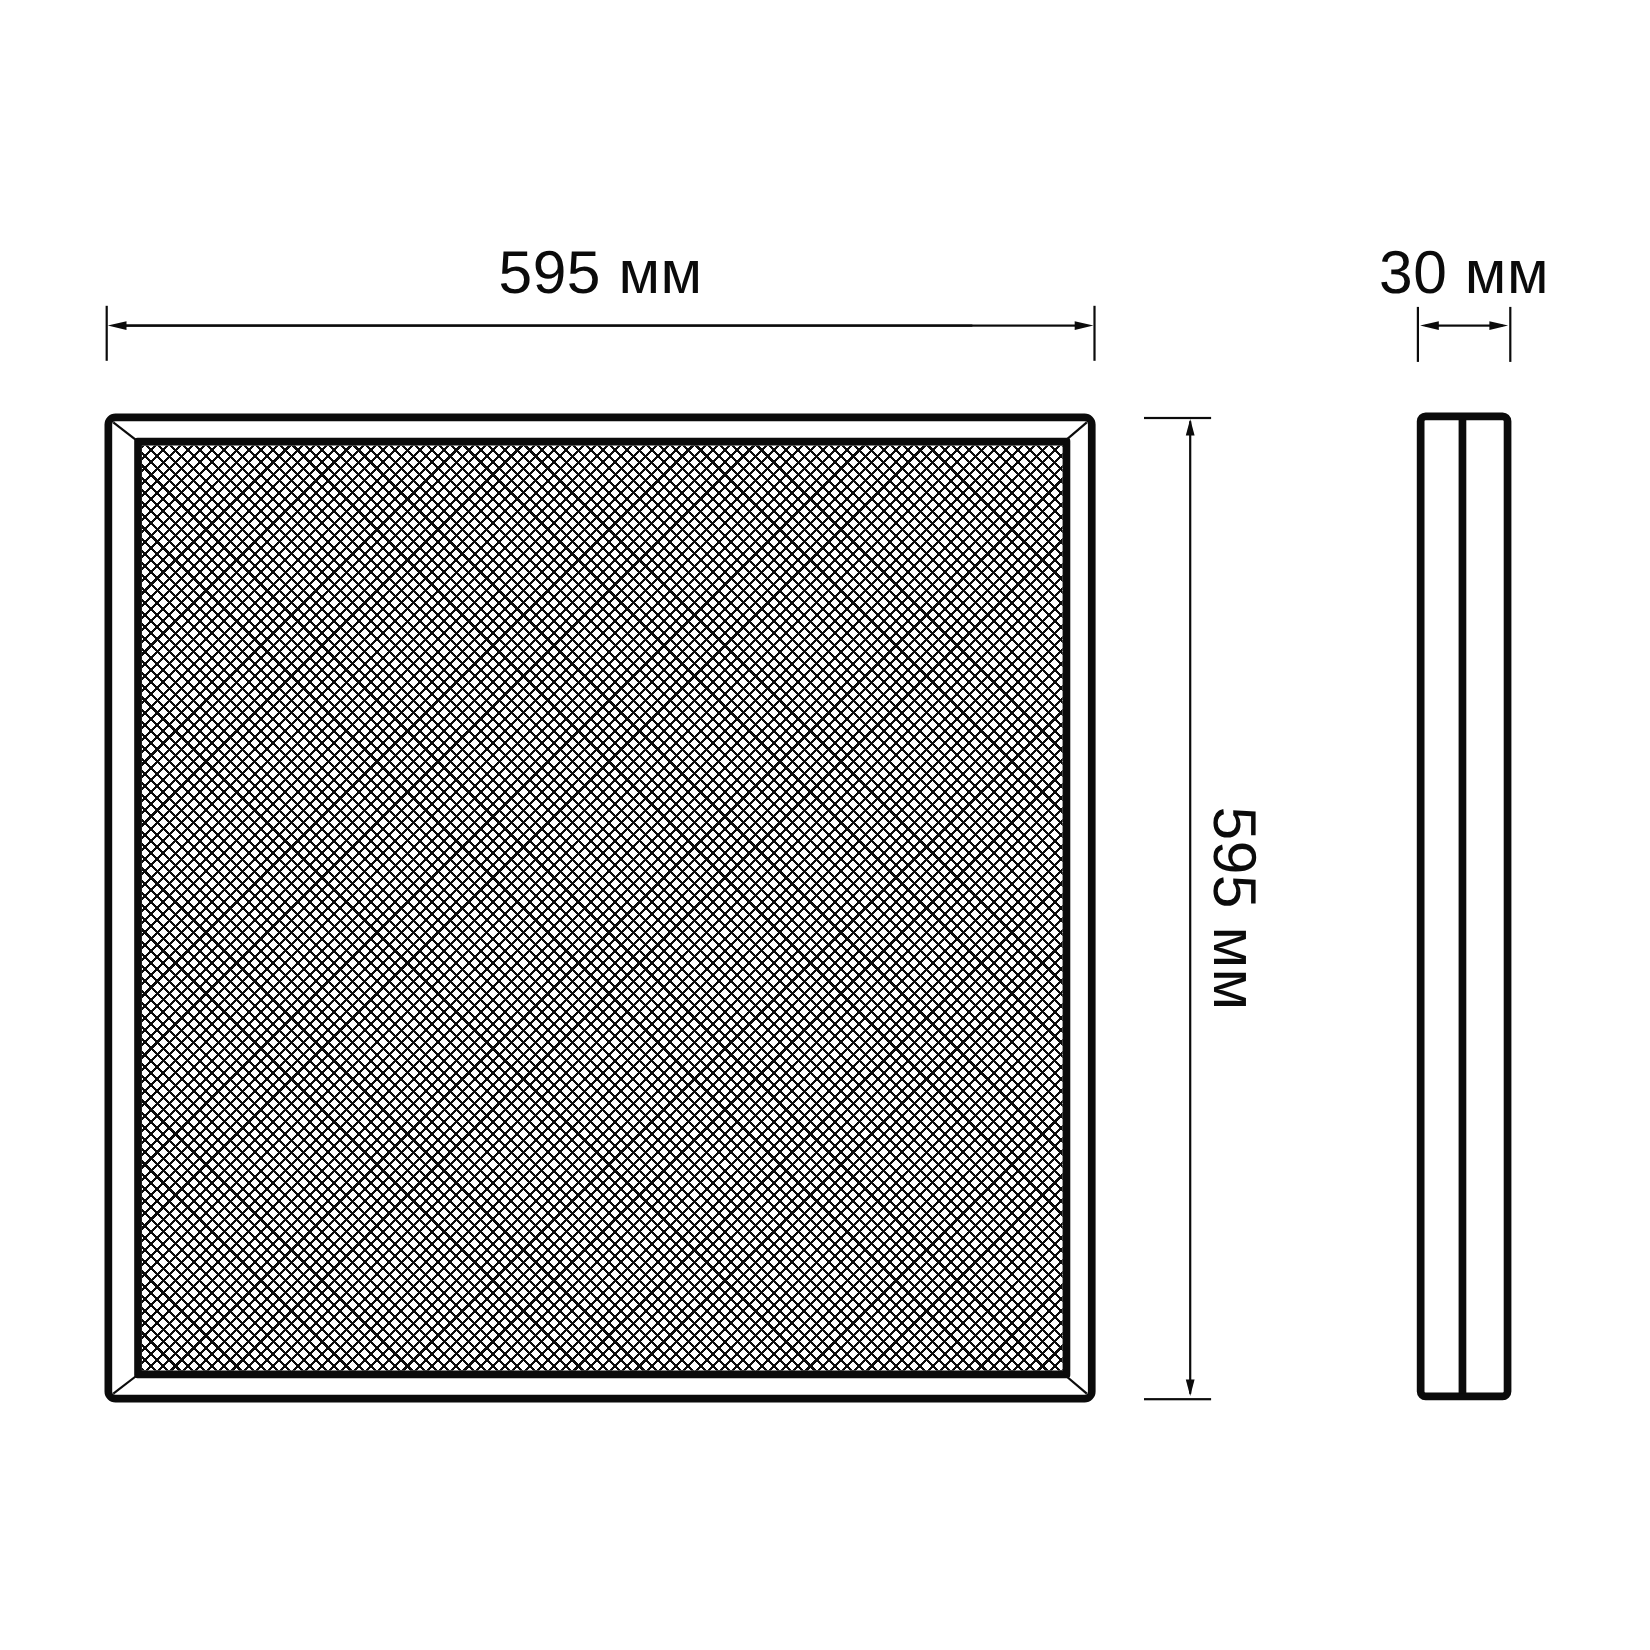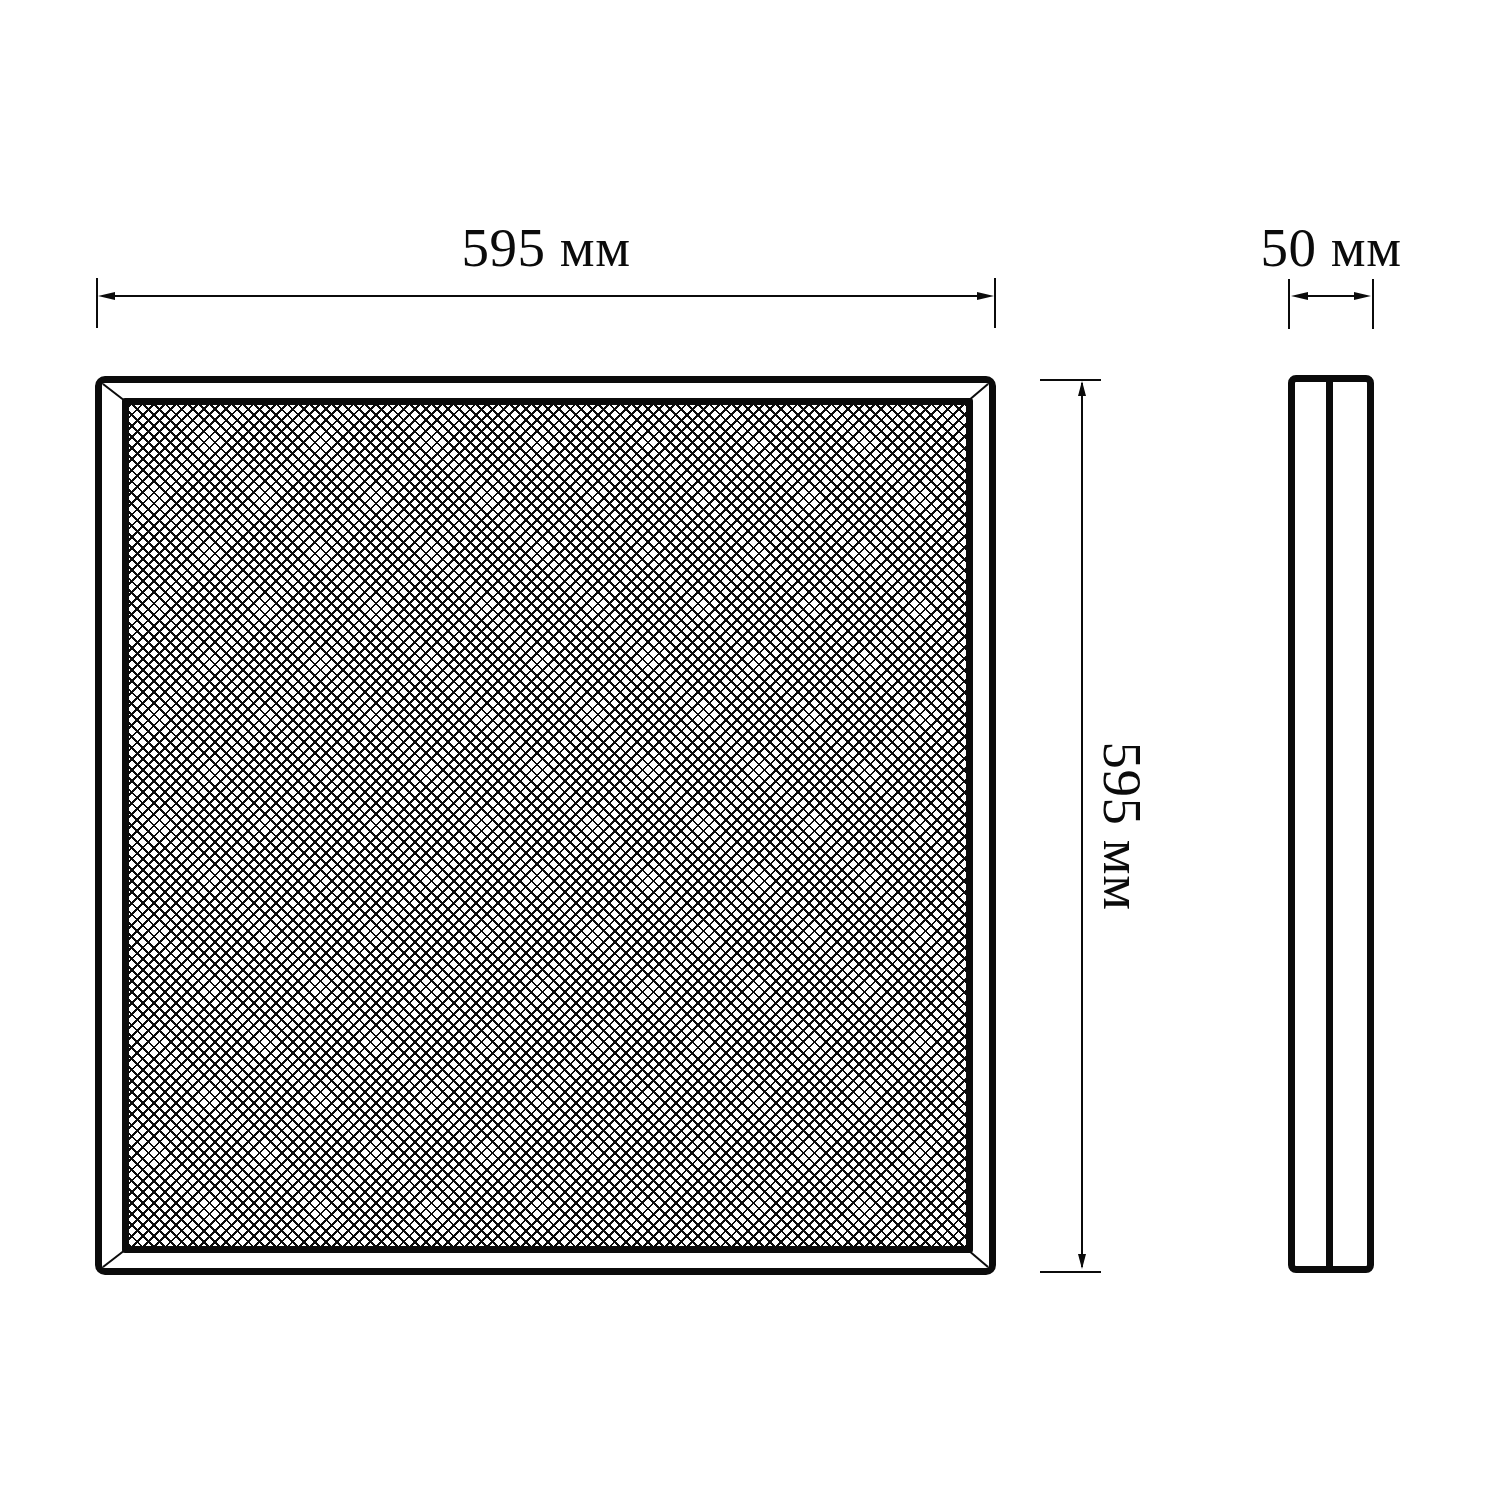--- a/index.html
+++ b/index.html
@@ -3,21 +3,21 @@
 <meta charset="utf-8">
 <style>
   html, body { margin: 0; padding: 0; }
   body {
     width: 1500px; height: 1500px;
     background: #ffffff;
     font-family: "Liberation Sans", sans-serif;
     position: relative;
     overflow: hidden;
   }
-  .canvas { position: absolute; left: 0; top: 0; width: 1248px; height: 1500px; font-family: Liberation Serif, serif; }
+  .canvas { position: absolute; left: 0; top: 0; width: 1248px; height: 1500px; }
 
   
   .dim-label {
     position: absolute;
     font-size: 55px;
     font-weight: 400;
     color: #0b0b0b;
     white-space: nowrap;
     line-height: 1;
     letter-spacing: 0.5px;
@@ -87,21 +87,21 @@
 <div class="canvas">
 
   <div class="dim-label h-center" style="left:546px; top:220px;">595 мм</div>
   <div class="tick-v" style="left:96px; top:278px; height:50px;"></div>
   <div class="tick-v" style="left:994px; top:278px; height:50px;"></div>
   <div class="dline-h" style="left:108px; top:295px; width:776px;"></div>
   <div class="dline-h" style="left:108px; top:295px; width:876px;"></div>
   <div class="arr arr-left" style="left:98px;  top:292px;"></div>
   <div class="arr arr-right" style="left:977px; top:292px;"></div>
 
-  <div class="dim-label h-center" style="left:1331px; top:220px;">50 мм</div>
+  <div class="dim-label h-center" style="left:1331px; top:220px;">30 мм</div>
   <div class="tick-v" style="left:1288px; top:279px; height:50px;"></div>
   <div class="tick-v" style="left:1372px; top:279px; height:50px;"></div>
   <div class="dline-h" style="left:1296px; top:295px; width:70px;"></div>
   <div class="arr arr-left" style="left:1291px; top:292px;"></div>
   <div class="arr arr-right" style="left:1354px; top:292px;"></div>
 
   <div class="front-outer"></div>
   <div class="front-inner"></div>
 
   <svg class="overlay" width="1500" height="1500" viewBox="0 0 1500 1500">

